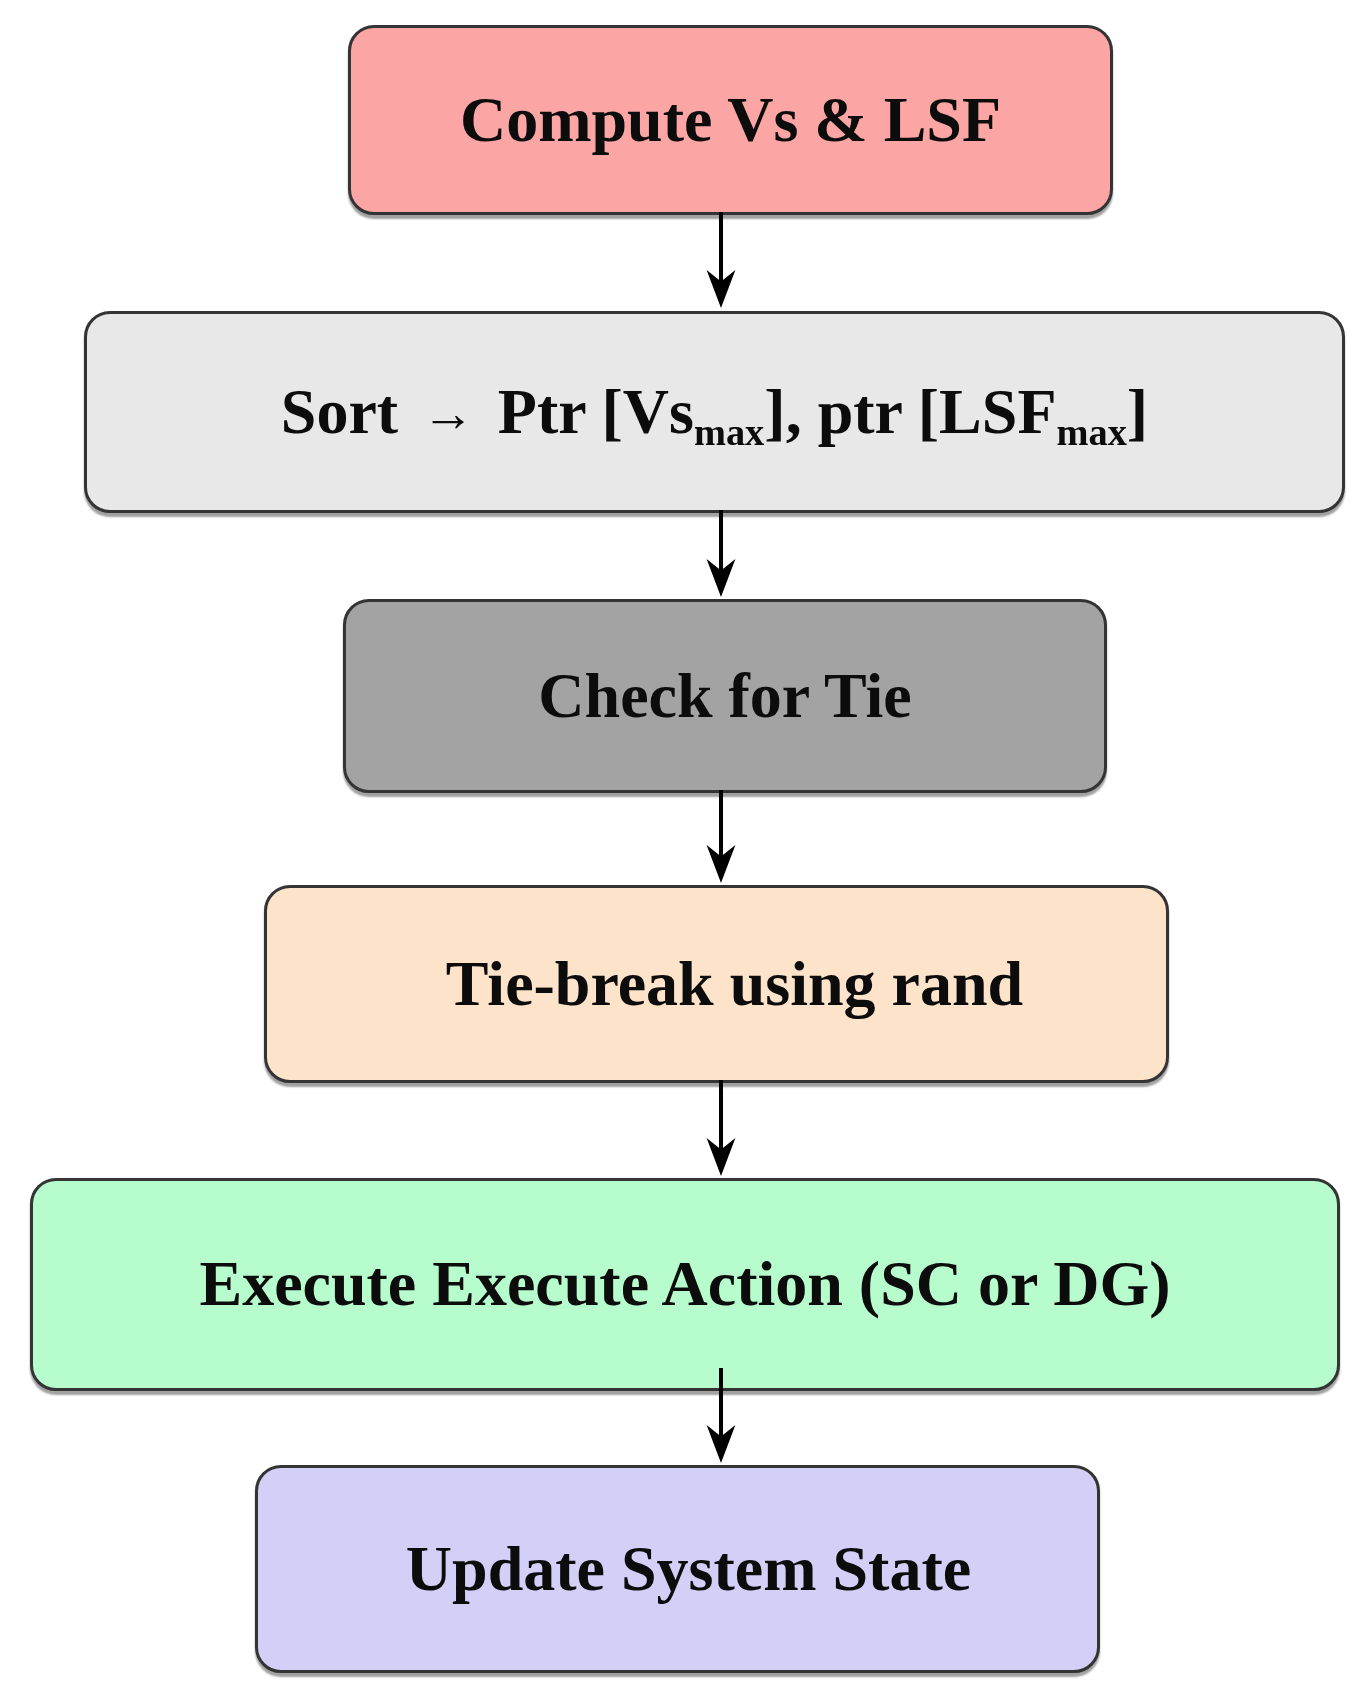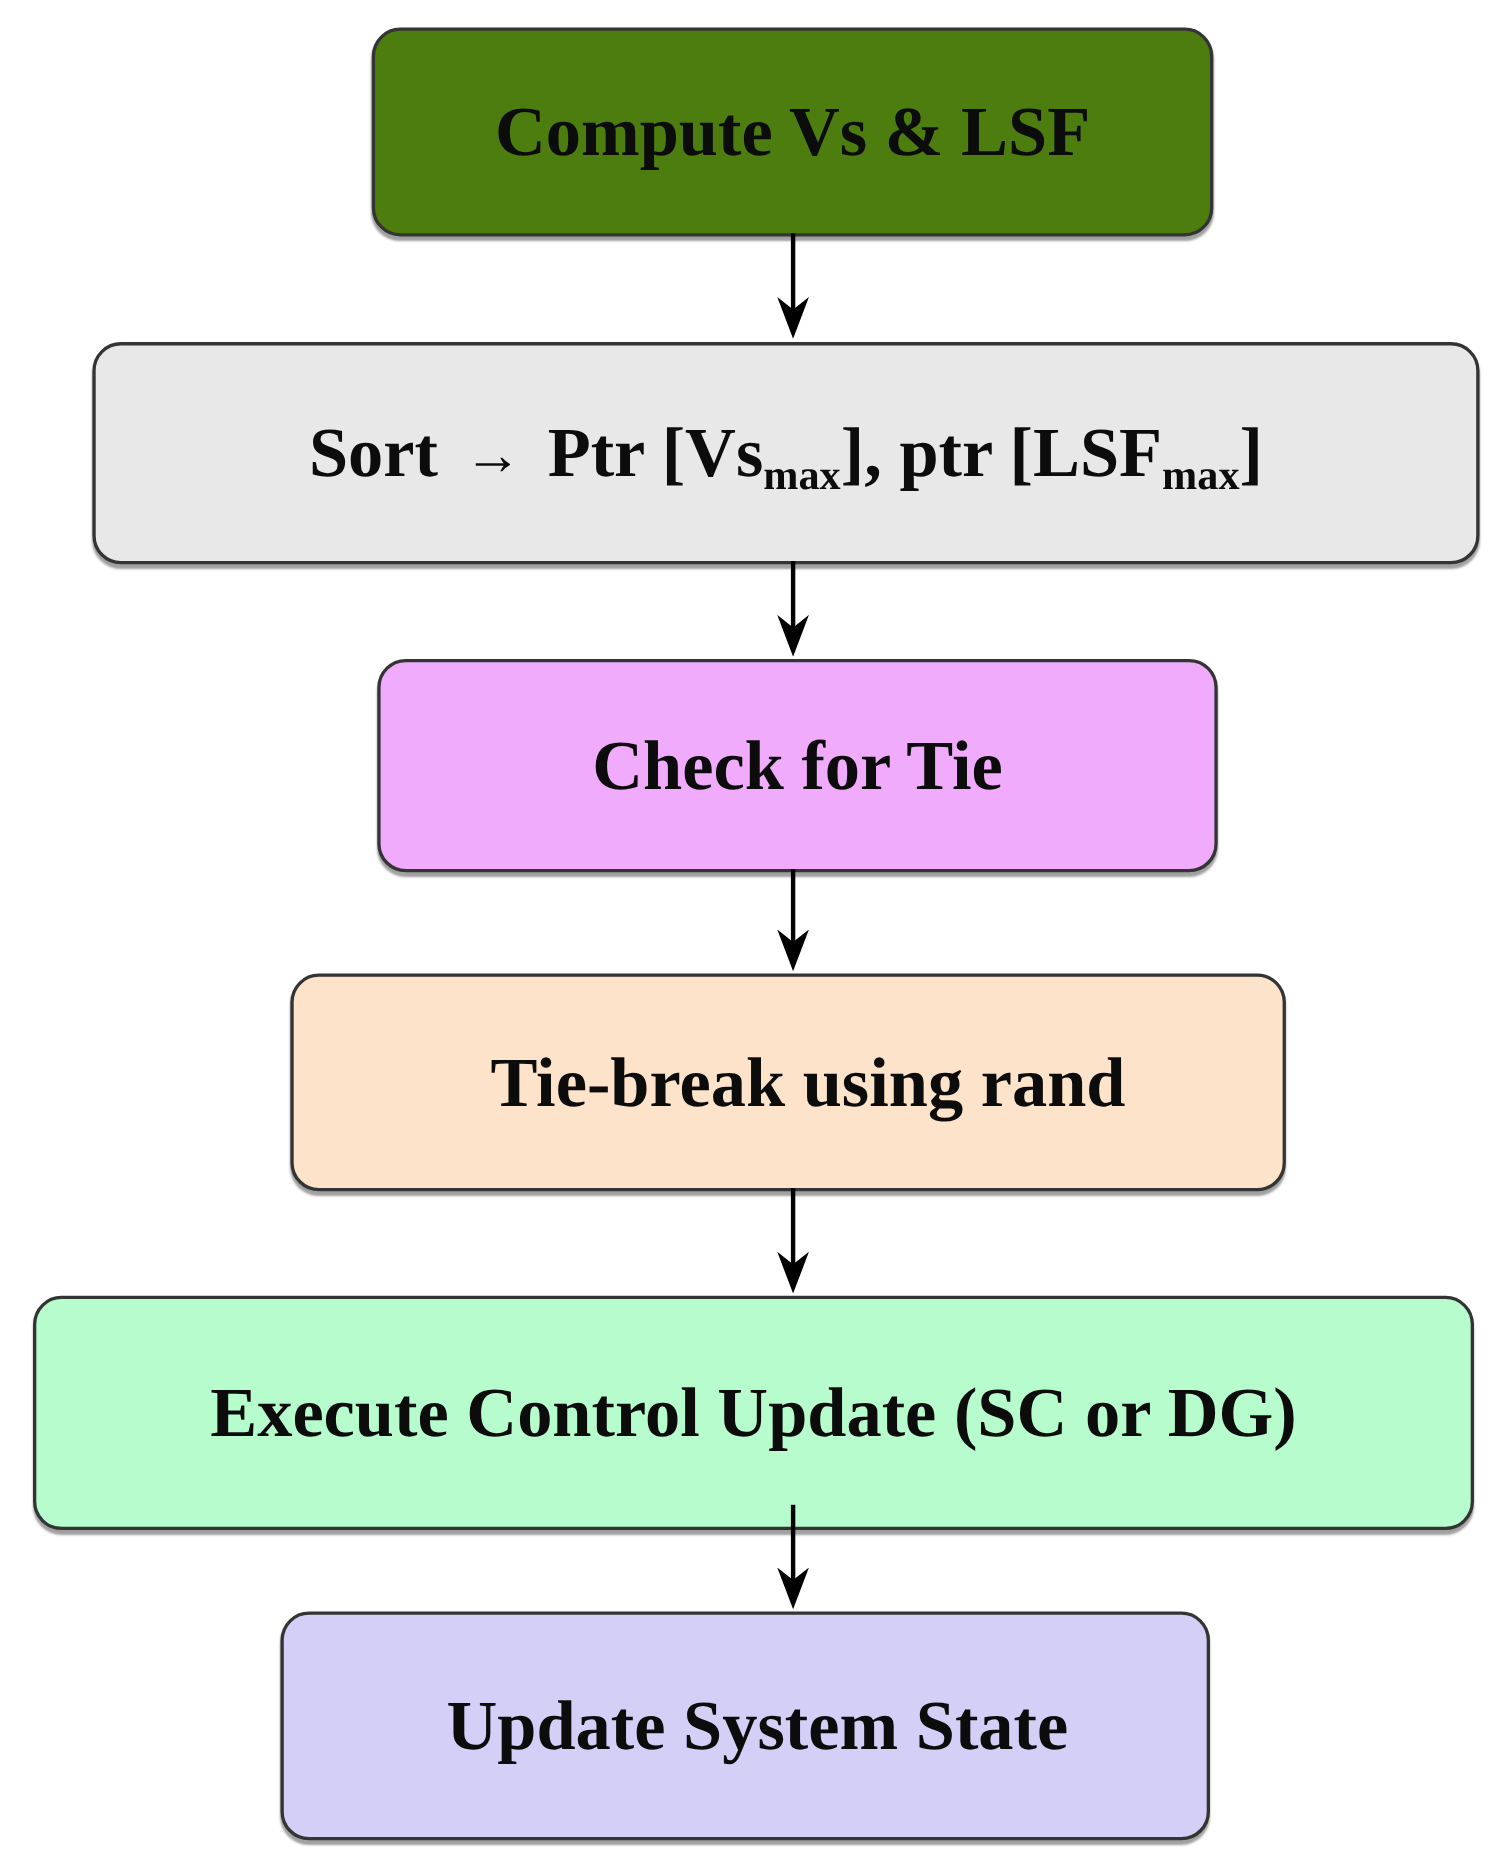--- a/index.html
+++ b/index.html
@@ -82,60 +82,60 @@
   .a2 { top: 510px;  height: 87px; }
   .a3 { top: 790px;  height: 93px; }
   .a4 { top: 1080px; height: 96px; }
   .a5 { top: 1368px; height: 95px; }
 </style>
 </head>
 <body>
 
 <div class="canvas">
 
-  <div class="node n-compute" style="background-color: #4d7c0f;">
+  <div class="node n-compute" style="background-color: #fca5a5; margin-left: 10px;">
     <span class="label">Compute Vs &amp; LSF</span>
   </div>
 
   <div class="arrow a1">
     <div class="shaft"></div>
     <div class="head"></div>
   </div>
 
   <div class="node n-sort" style="background-color: rgb(233, 232, 232);">
     <span class="label sort-label">
       <span>Sort</span><span class="rarrow">→</span><span>Ptr [Vs</span><sub>max</sub><span>], ptr [LSF</span><sub>max</sub><span>]</span>
     </span>
   </div>
 
   <div class="arrow a2">
     <div class="shaft"></div>
     <div class="head"></div>
   </div>
 
-  <div class="node n-check" style="background-color: #f0abfc;">
+  <div class="node n-check" style="background-color: #a3a3a3;">
     <span class="label">Check for Tie</span>
   </div>
 
   <div class="arrow a3">
     <div class="shaft"></div>
     <div class="head"></div>
   </div>
 
   <div class="node n-tiebrk" style="background-color: rgb(253, 227, 201);">
     <span class="label">Tie-break using rand</span>
   </div>
 
   <div class="arrow a4">
     <div class="shaft"></div>
     <div class="head"></div>
   </div>
 
   <div class="node n-execute" style="background-color: rgb(182, 252, 205);">
-    <span class="label">Execute Control Update (SC or DG)</span>
+    <span class="label">Execute Execute Action (SC or DG)</span>
   </div>
 
   <div class="arrow a5">
     <div class="shaft"></div>
     <div class="head"></div>
   </div>
 
   <div class="node n-update" style="background-color: rgb(211, 207, 247); padding-left: 22px;">
     <span class="label">Update System State</span>
   </div>

